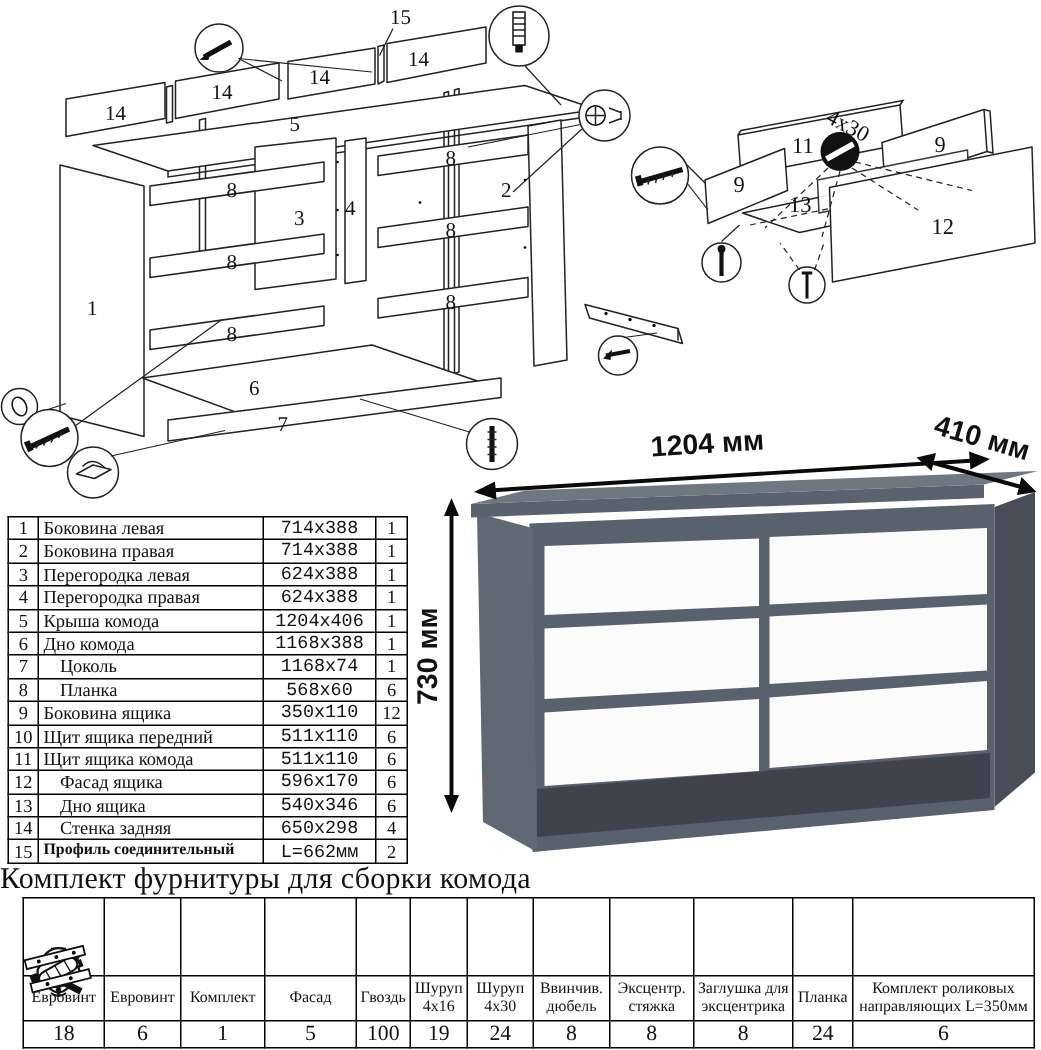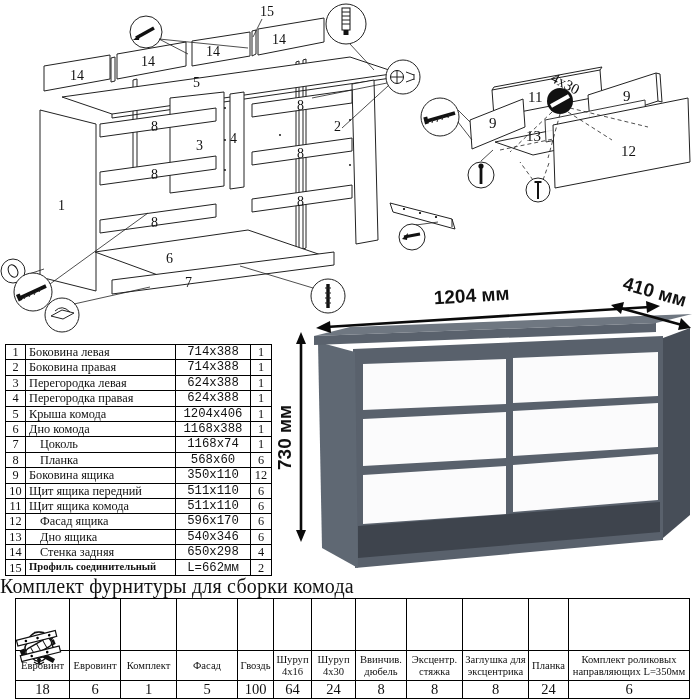--- a/index.html
+++ b/index.html
@@ -523,21 +523,21 @@
           <td>Заглушка для эксцентрика</td>
           <td>Планка</td>
           <td>Комплект роликовых направляющих L=350мм</td>
         </tr>
         <tr class="r-qty">
           <td>18</td>
           <td>6</td>
           <td>1</td>
           <td>5</td>
           <td>100</td>
-          <td>64</td>
+          <td>19</td>
           <td>24</td>
           <td>8</td>
           <td>8</td>
           <td>8</td>
           <td>24</td>
           <td>6</td>
         </tr>
       </tbody>
   </table>
 

